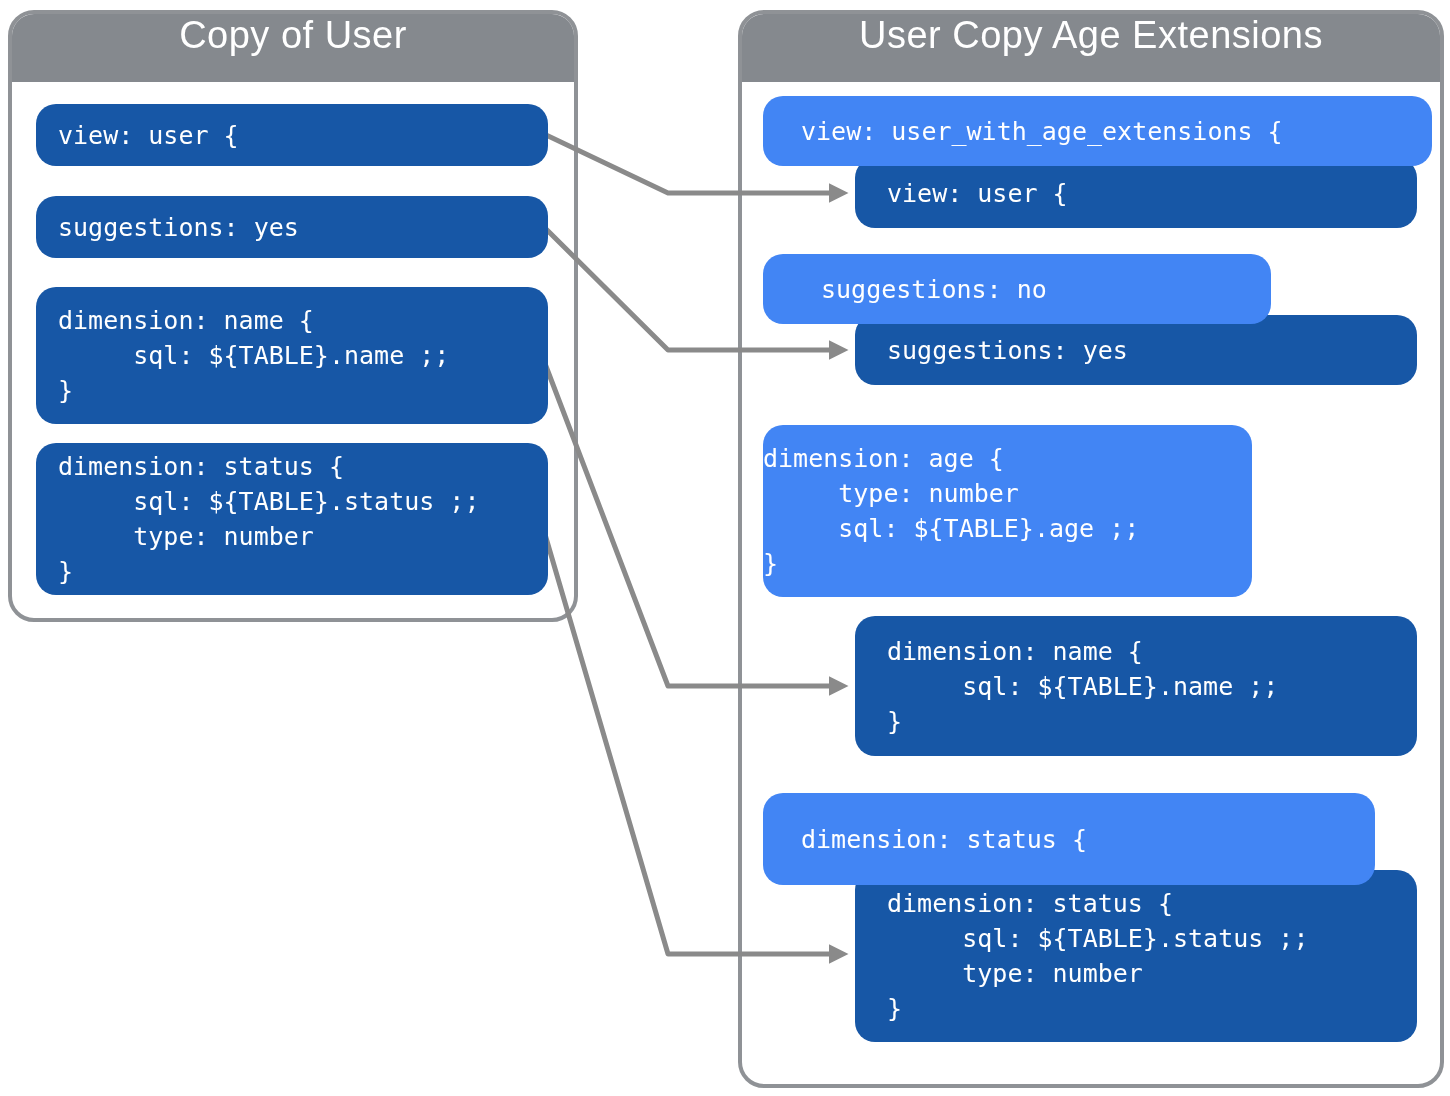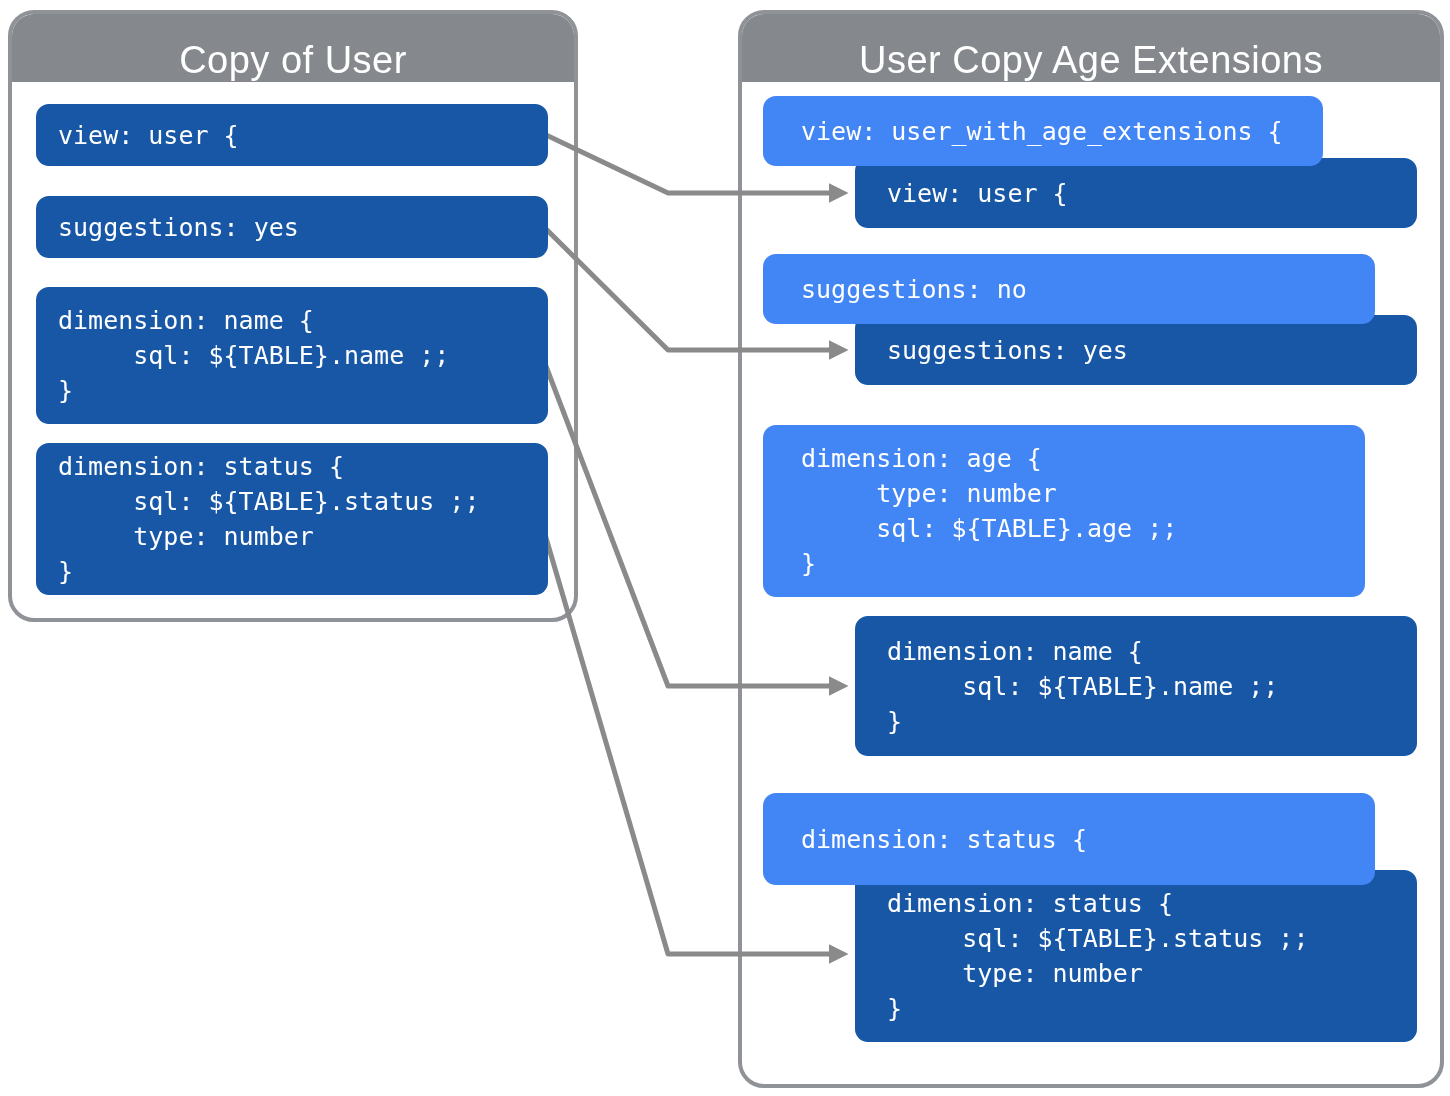--- a/index.html
+++ b/index.html
@@ -16,48 +16,48 @@
     border:4px solid #8f9296;
     border-radius:26px;
     overflow:hidden;
     box-sizing:border-box;
   }
   #left-panel{left:8px;top:10px;width:570px;height:612px;}
   #right-panel{left:738px;top:10px;width:706px;height:1078px;}
   .panel-header{
     height:68px;
     background:#85898e;
-    display:flex;align-items:flex-end;justify-content:center;
+    display:flex;align-items:flex-start;justify-content:center;
     color:#ffffff;
     font-family:"Liberation Sans", sans-serif;
     font-size:38px;font-weight:500;letter-spacing:0.5px;
   }
   .block{
     position:absolute;
-    border-radius:13px;
+    border-radius:20px;
     display:flex;flex-direction:column;justify-content:center;
     color:#ffffff;
     font-family:"DejaVu Sans Mono", monospace;
     font-size:25px;line-height:35px;
     box-sizing:border-box;
   }
   .line{white-space:pre;}
   .dark{background:#1757a6;z-index:2;}
   .light{background:#4285f4;z-index:3;}
   
   #b-l1{left:36px;top:104px;width:512px;height:62px;padding-left:22px;}
   #b-l2{left:36px;top:196px;width:512px;height:62px;padding-left:22px;}
   #b-l3{left:36px;top:287px;width:512px;height:137px;padding-left:22px;}
   #b-l4{left:36px;top:443px;width:512px;height:152px;padding-left:22px;}
   
-  #b-r1{left:763px;top:96px; width:560px;height:70px; padding-left:38px;}
+  #b-r1{left:763px;top:96px; width:669px;height:70px; padding-left:38px;}
   #b-r2{left:855px;top:158px;width:562px;height:70px; padding-left:32px;}
-  #b-r3{left:763px;top:254px;width:612px;height:70px; padding-left:38px;}
+  #b-r3{left:763px;top:254px;width:508px;height:70px; padding-left:58px;}
   #b-r4{left:855px;top:315px;width:562px;height:70px; padding-left:32px;}
-  #b-r5{left:763px;top:425px;width:602px;height:172px;padding-left:38px;}
+  #b-r5{left:763px;top:425px;width:489px;height:172px;}
   #b-r6{left:855px;top:616px;width:562px;height:140px;padding-left:32px;}
   #b-r7{left:763px;top:793px;width:612px;height:92px; padding-left:38px;}
   #b-r8{left:855px;top:870px;width:562px;height:172px;padding-left:32px;}
   #connectors{
     position:absolute;left:0;top:0;width:1450px;height:1096px;
     z-index:1;pointer-events:none;
   }
 </style>
 </head>
 <body>

